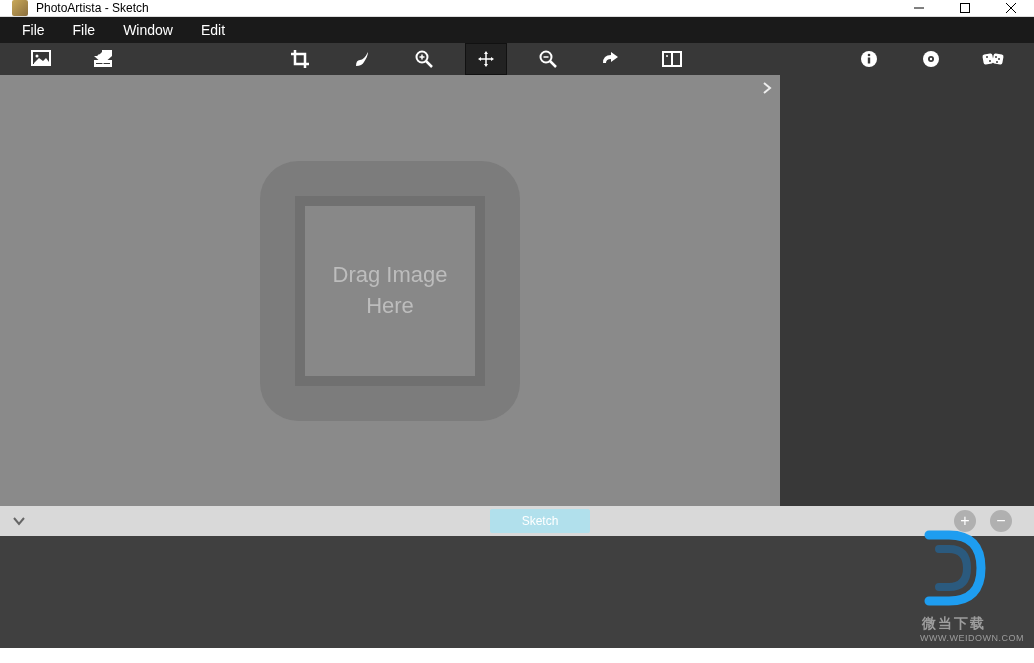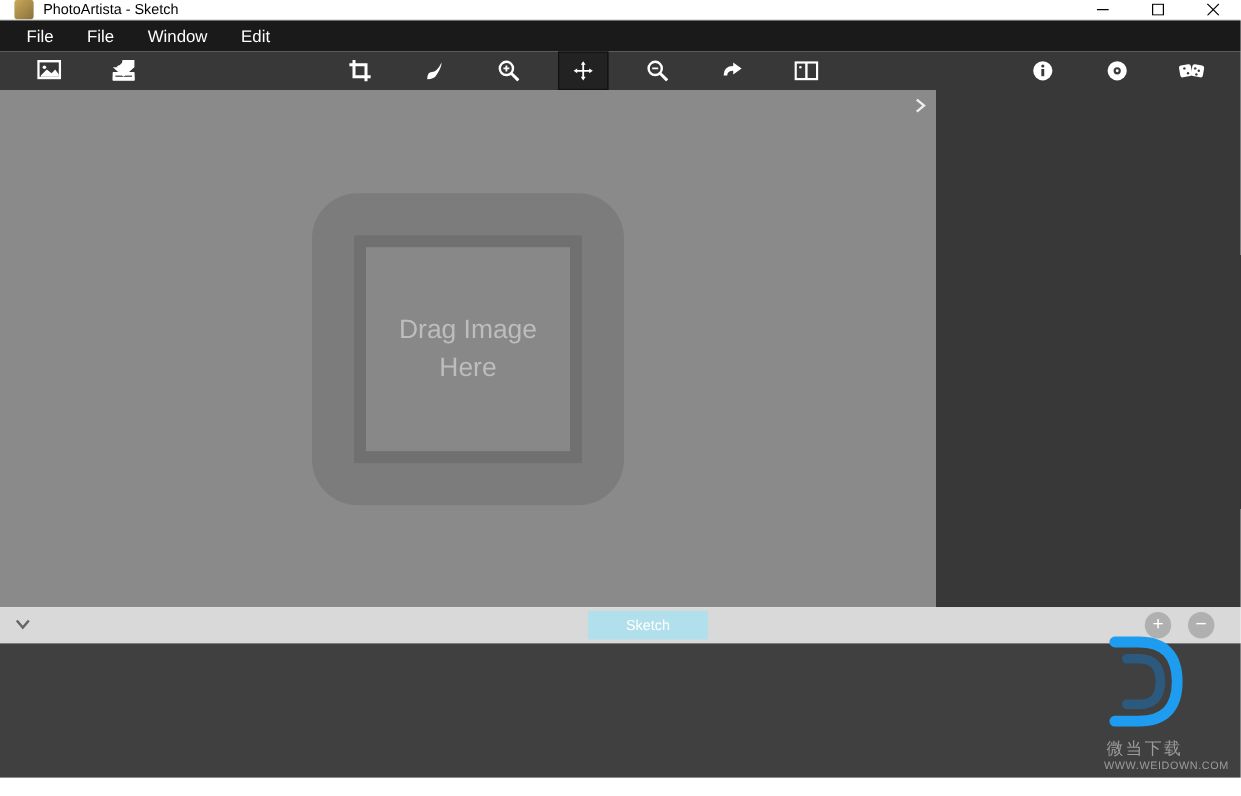--- a/index.html
+++ b/index.html
@@ -35,21 +35,21 @@
 .preset-expand { position: absolute; left: 12px; color: #555; cursor: pointer; }
 .preset-tab { position: absolute; left: 442px; width: 100px; height: 24px; background: #b1e0ec; color: #fff; font-size: 12px; display: flex; align-items: center; justify-content: center; border-radius: 2px; cursor: pointer; margin-left: 48px; }
 .preset-add { position: absolute; right: 58px; width: 22px; height: 22px; border-radius: 50%; background: #b0b0b0; color: #fff; display: flex; align-items: center; justify-content: center; font-size: 16px; cursor: pointer; }
 .preset-remove { position: absolute; right: 22px; width: 22px; height: 22px; border-radius: 50%; background: #b0b0b0; color: #fff; display: flex; align-items: center; justify-content: center; font-size: 16px; cursor: pointer; }
 
 .bottom-panel { height: 112px; background: #404040; }
 
 .watermark { position: absolute; right: 10px; bottom: 20px; text-align: center; pointer-events: none; }
 .watermark .logo { width: 90px; height: 90px; position: relative; margin: 0 auto 2px; }
 .watermark .d-outer { position: absolute; inset: 0; }
-.watermark .cn { font-size: 14px; color: #9c9c9c; font-weight: normal; letter-spacing: 2px; }
+.watermark .cn { font-size: 14px; color: #9c9c9c; font-weight: bold; letter-spacing: 2px; }
 .watermark .url { font-size: 9px; color: #9c9c9c; letter-spacing: 0.5px; margin-left: 36px; }
 </style>
 </head>
 <body>
 
 <div class="titlebar">
   <div class="app-icon"></div>
   <div class="title">PhotoArtista - Sketch</div>
   <div class="spacer"></div>
   <div class="win-btn">

